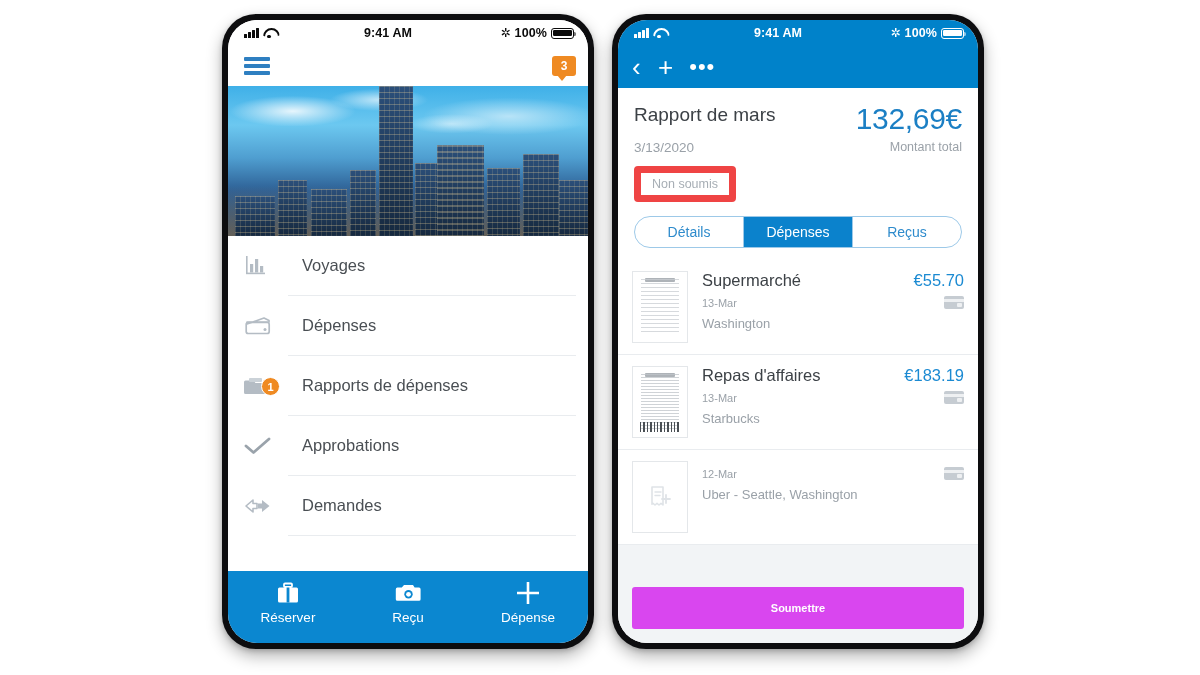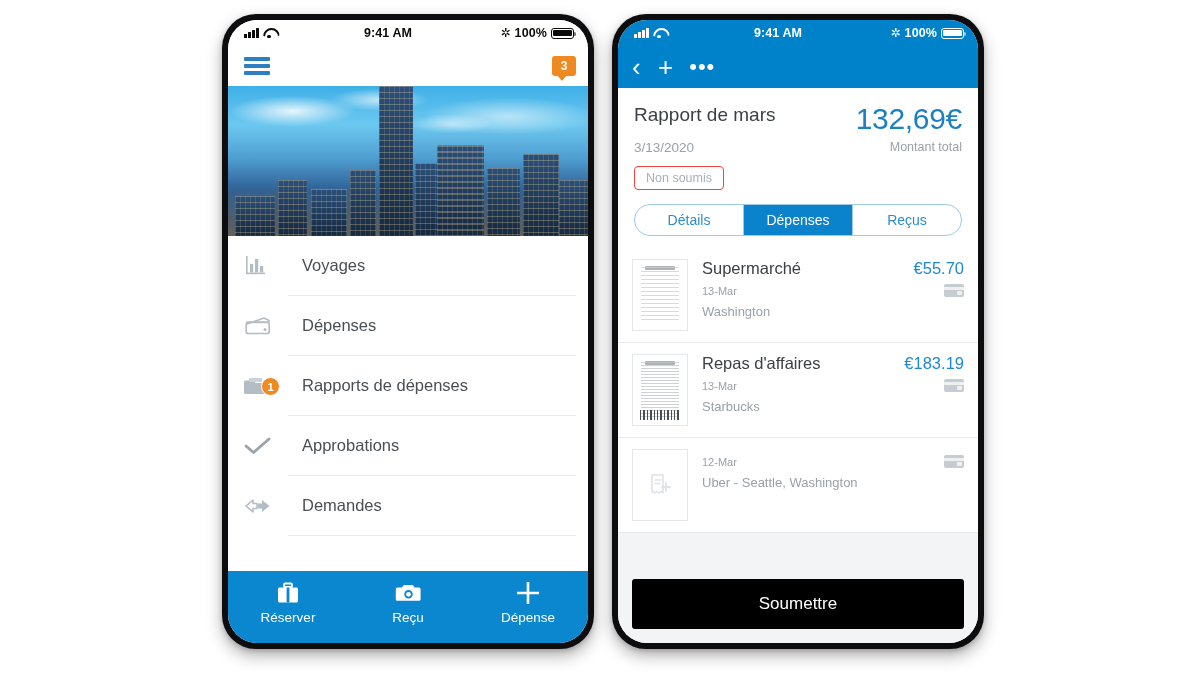--- a/index.html
+++ b/index.html
@@ -187,21 +187,21 @@
 
   .r-head { background:#fff; padding: 16px 16px 10px 16px; }
   .r-head-row { display:flex; justify-content:space-between; align-items:flex-start; }
   .r-rep-title { font-size: 19px; color:#3c4146; font-weight:normal; }
   .r-amount { font-size: 30px; color:#1b7fc4; font-weight:normal; line-height:1; letter-spacing:-.3px; }
   .r-head-sub { display:flex; justify-content:space-between; align-items:flex-start; margin-top: 6px; }
   .r-date { font-size: 13.5px; color:#9aa1a8; }
   .r-amount-cap { font-size: 12.5px; color:#9aa1a8; }
   .r-status {
     display:inline-block; margin-top: 11px; padding: 4px 11px;
-    border: 1px solid #ef4444; border-radius: 4px; color:#a7aeb5; font-size: 12.5px;
+    border: 7px solid #ef4444; border-radius: 4px; color:#a7aeb5; font-size: 12.5px;
   }
 
   .segmented {
     margin: 4px 16px 12px 16px; display:flex; border: 1px solid #9dc9e8;
     border-radius: 16px; overflow:hidden; background:#fff;
   }
   .seg {
     flex:1 1 0; text-align:center; font-size: 14px; padding: 7px 0; color:#2e8bcc; cursor:pointer;
     border-right: 1px solid #9dc9e8;
   }
@@ -239,22 +239,22 @@
   .exp-date { font-size: 11px; color:#9aa1a8; }
   .exp-vendor { font-size: 13px; color:#9aa1a8; margin-top: 7px; }
   .card-ico {
     width: 20px; height: 13px; border-radius: 2px; background:#c6ccd2; position:relative;
   }
   .card-ico::before{ content:""; position:absolute; left:0; right:0; top:2.5px; height:3px; background:#eef0f2; }
   .card-ico::after{ content:""; position:absolute; right:2px; bottom:2px; width:5px; height:4px; background:#eef0f2; border-radius:1px; }
 
   .r-footer { background:#f2f4f6; padding: 10px 14px 14px 14px; }
   .submit-btn {
-    width:100%; background:#000000; color:#fff; border:none; border-radius: 3px;
-    font-size: 17px; font-weight:normal; padding: 15px 0; cursor:pointer;
+    width:100%; background:#d946ef; color:#fff; border:none; border-radius: 3px;
+    font-size: 11px; font-weight:bold; padding: 15px 0; cursor:pointer;
     font-family: "Liberation Sans", sans-serif;
   }
 </style>
 </head>
 <body>
 
 <div class="phone" id="phone-left">
   <div class="phone-screen">
 
     <div class="statusbar light">

